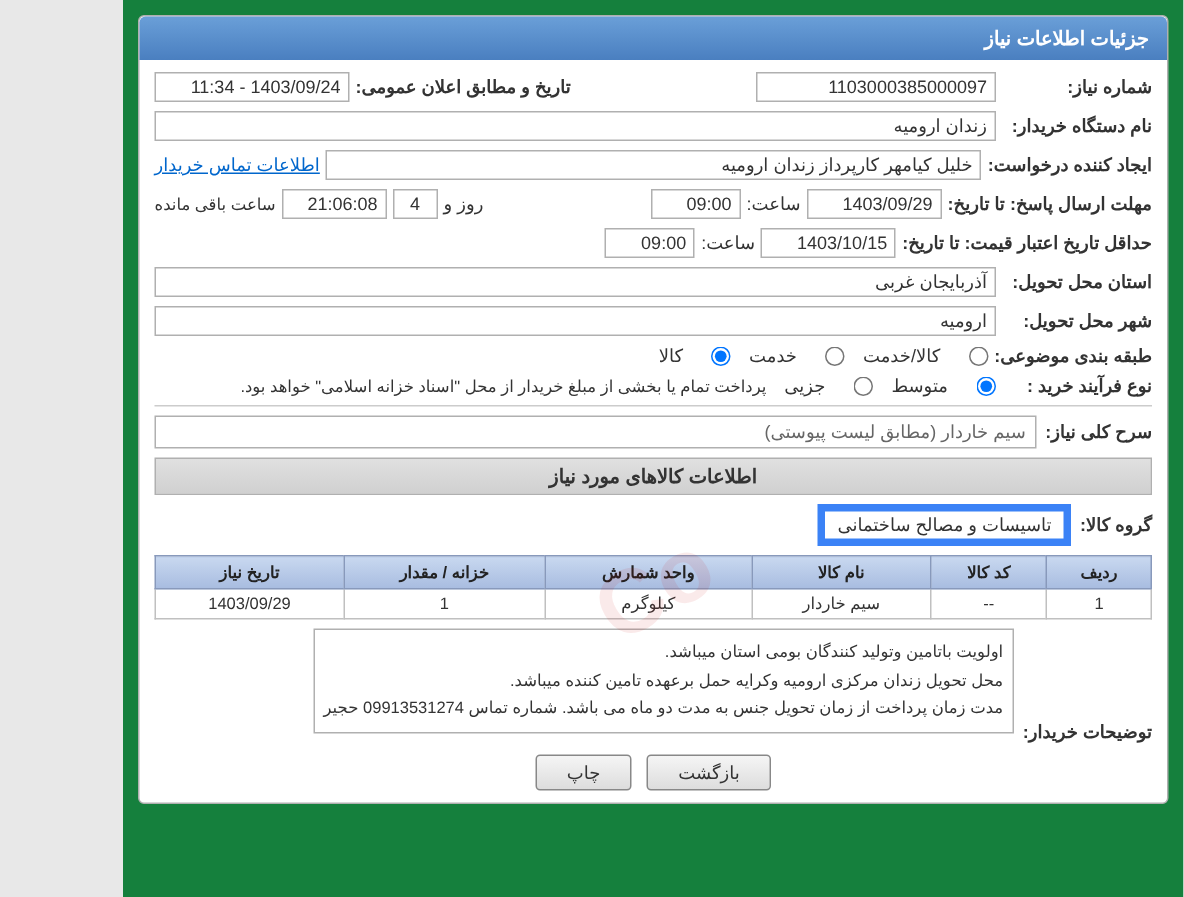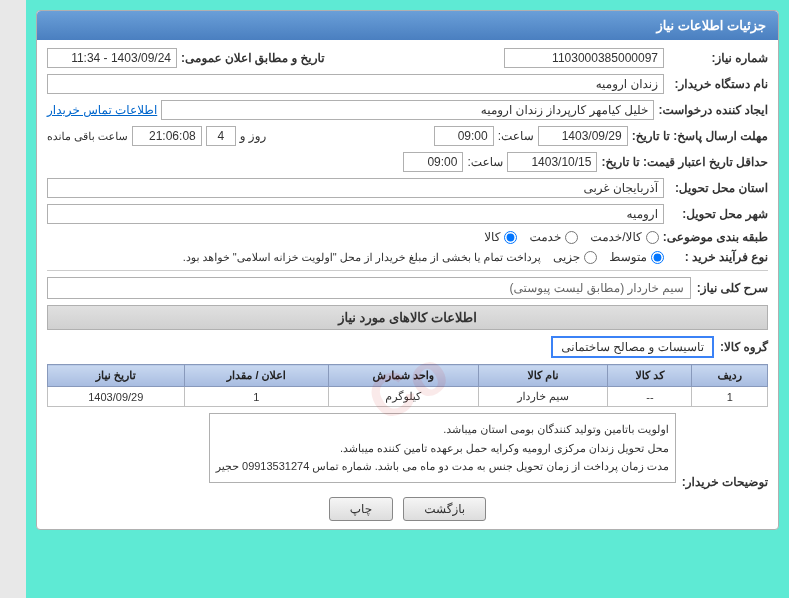--- a/index.html
+++ b/index.html
@@ -4,23 +4,23 @@
   <style>
     * { box-sizing: border-box; margin: 0; padding: 0; }
     body {
       font-family: Tahoma, Arial, sans-serif;
       font-size: 12px;
       background: #e8e8e8;
       direction: rtl;
       color: #333;
     }
     .page-wrapper {
-      width: 763px;
+      width: 707px;
       min-height: 598px;
-      background: #5eead4;
+      background: #15803d;
       padding: 10px;
     }
     .main-panel {
       background: #fff;
       border: 1px solid #b0b0b0;
       border-radius: 4px;
     }
     .panel-header {
       background: linear-gradient(to bottom, #6a9fd8, #4a7fc0);
       color: #fff;
@@ -78,21 +78,21 @@
       margin: 6px 0;
     }
     .radio-group {
       display: flex;
       gap: 12px;
       align-items: center;
     }
     .radio-item {
       display: flex;
       align-items: center;
-      gap: 4px;
+      gap: 19px;
     }
     .note-text {
       font-size: 11px;
       color: #333;
     }
     .section-title {
       background: linear-gradient(to bottom, #e0e0e0, #d0d0d0);
       border: 1px solid #b0b0b0;
       padding: 4px 8px;
       font-weight: bold;
@@ -125,21 +125,21 @@
       display: flex;
       align-items: center;
       margin-bottom: 6px;
       gap: 6px;
     }
     .group-label {
       font-weight: bold;
       white-space: nowrap;
     }
     .group-value {
-      border: 2px solid #3b82f6;
+      border: 5px solid #3b82f6;
       padding: 2px 8px;
       background: #fff;
       min-width: 120px;
     }
     table.goods-table {
       width: 100%;
       border-collapse: collapse;
       font-size: 11px;
       margin-bottom: 6px;
     }
@@ -289,21 +289,21 @@
         <div class="radio-group">
           <div class="radio-item">
             <input type="radio" name="purchase" checked="" style=""> 
               <span>متوسط</span>
           </div>
           <div class="radio-item">
             <input type="radio" name="purchase" style=""> 
               <span>جزیی</span>
           </div>
         </div>
-        <span class="note-text" style="margin-right:8px;">پرداخت تمام یا بخشی از مبلغ خریدار از محل "اولویت خزانه اسلامی" خواهد بود.</span>
+        <span class="note-text" style="margin-right:8px;">پرداخت تمام یا بخشی از مبلغ خریدار از محل "اسناد خزانه اسلامی" خواهد بود.</span>
       </div>
 
       <hr class="divider">
 
       <div class="serch-box-row">
         <span class="serch-label">سرح کلی نیاز:</span>
         <input type="text" class="serch-input" readonly="" value="سیم خاردار (مطابق لیست پیوستی)" style="">
       </div>
 
       <div class="section-title">اطلاعات کالاهای مورد نیاز</div>
@@ -314,21 +314,21 @@
       </div>
 
       <div style="position:relative;">
         <table class="goods-table">
           <thead>
             <tr>
               <th>ردیف</th>
               <th>کد کالا</th>
               <th>نام کالا</th>
               <th>واحد شمارش</th>
-              <th>اعلان / مقدار</th>
+              <th>خزانه / مقدار</th>
               <th>تاریخ نیاز</th>
             </tr>
           </thead>
           <tbody id="goods-tbody">
           <tr>
                 <td>1</td>
                 <td>--</td>
                 <td>سیم خاردار</td>
                 <td>کیلوگرم</td>
                 <td>1</td>

